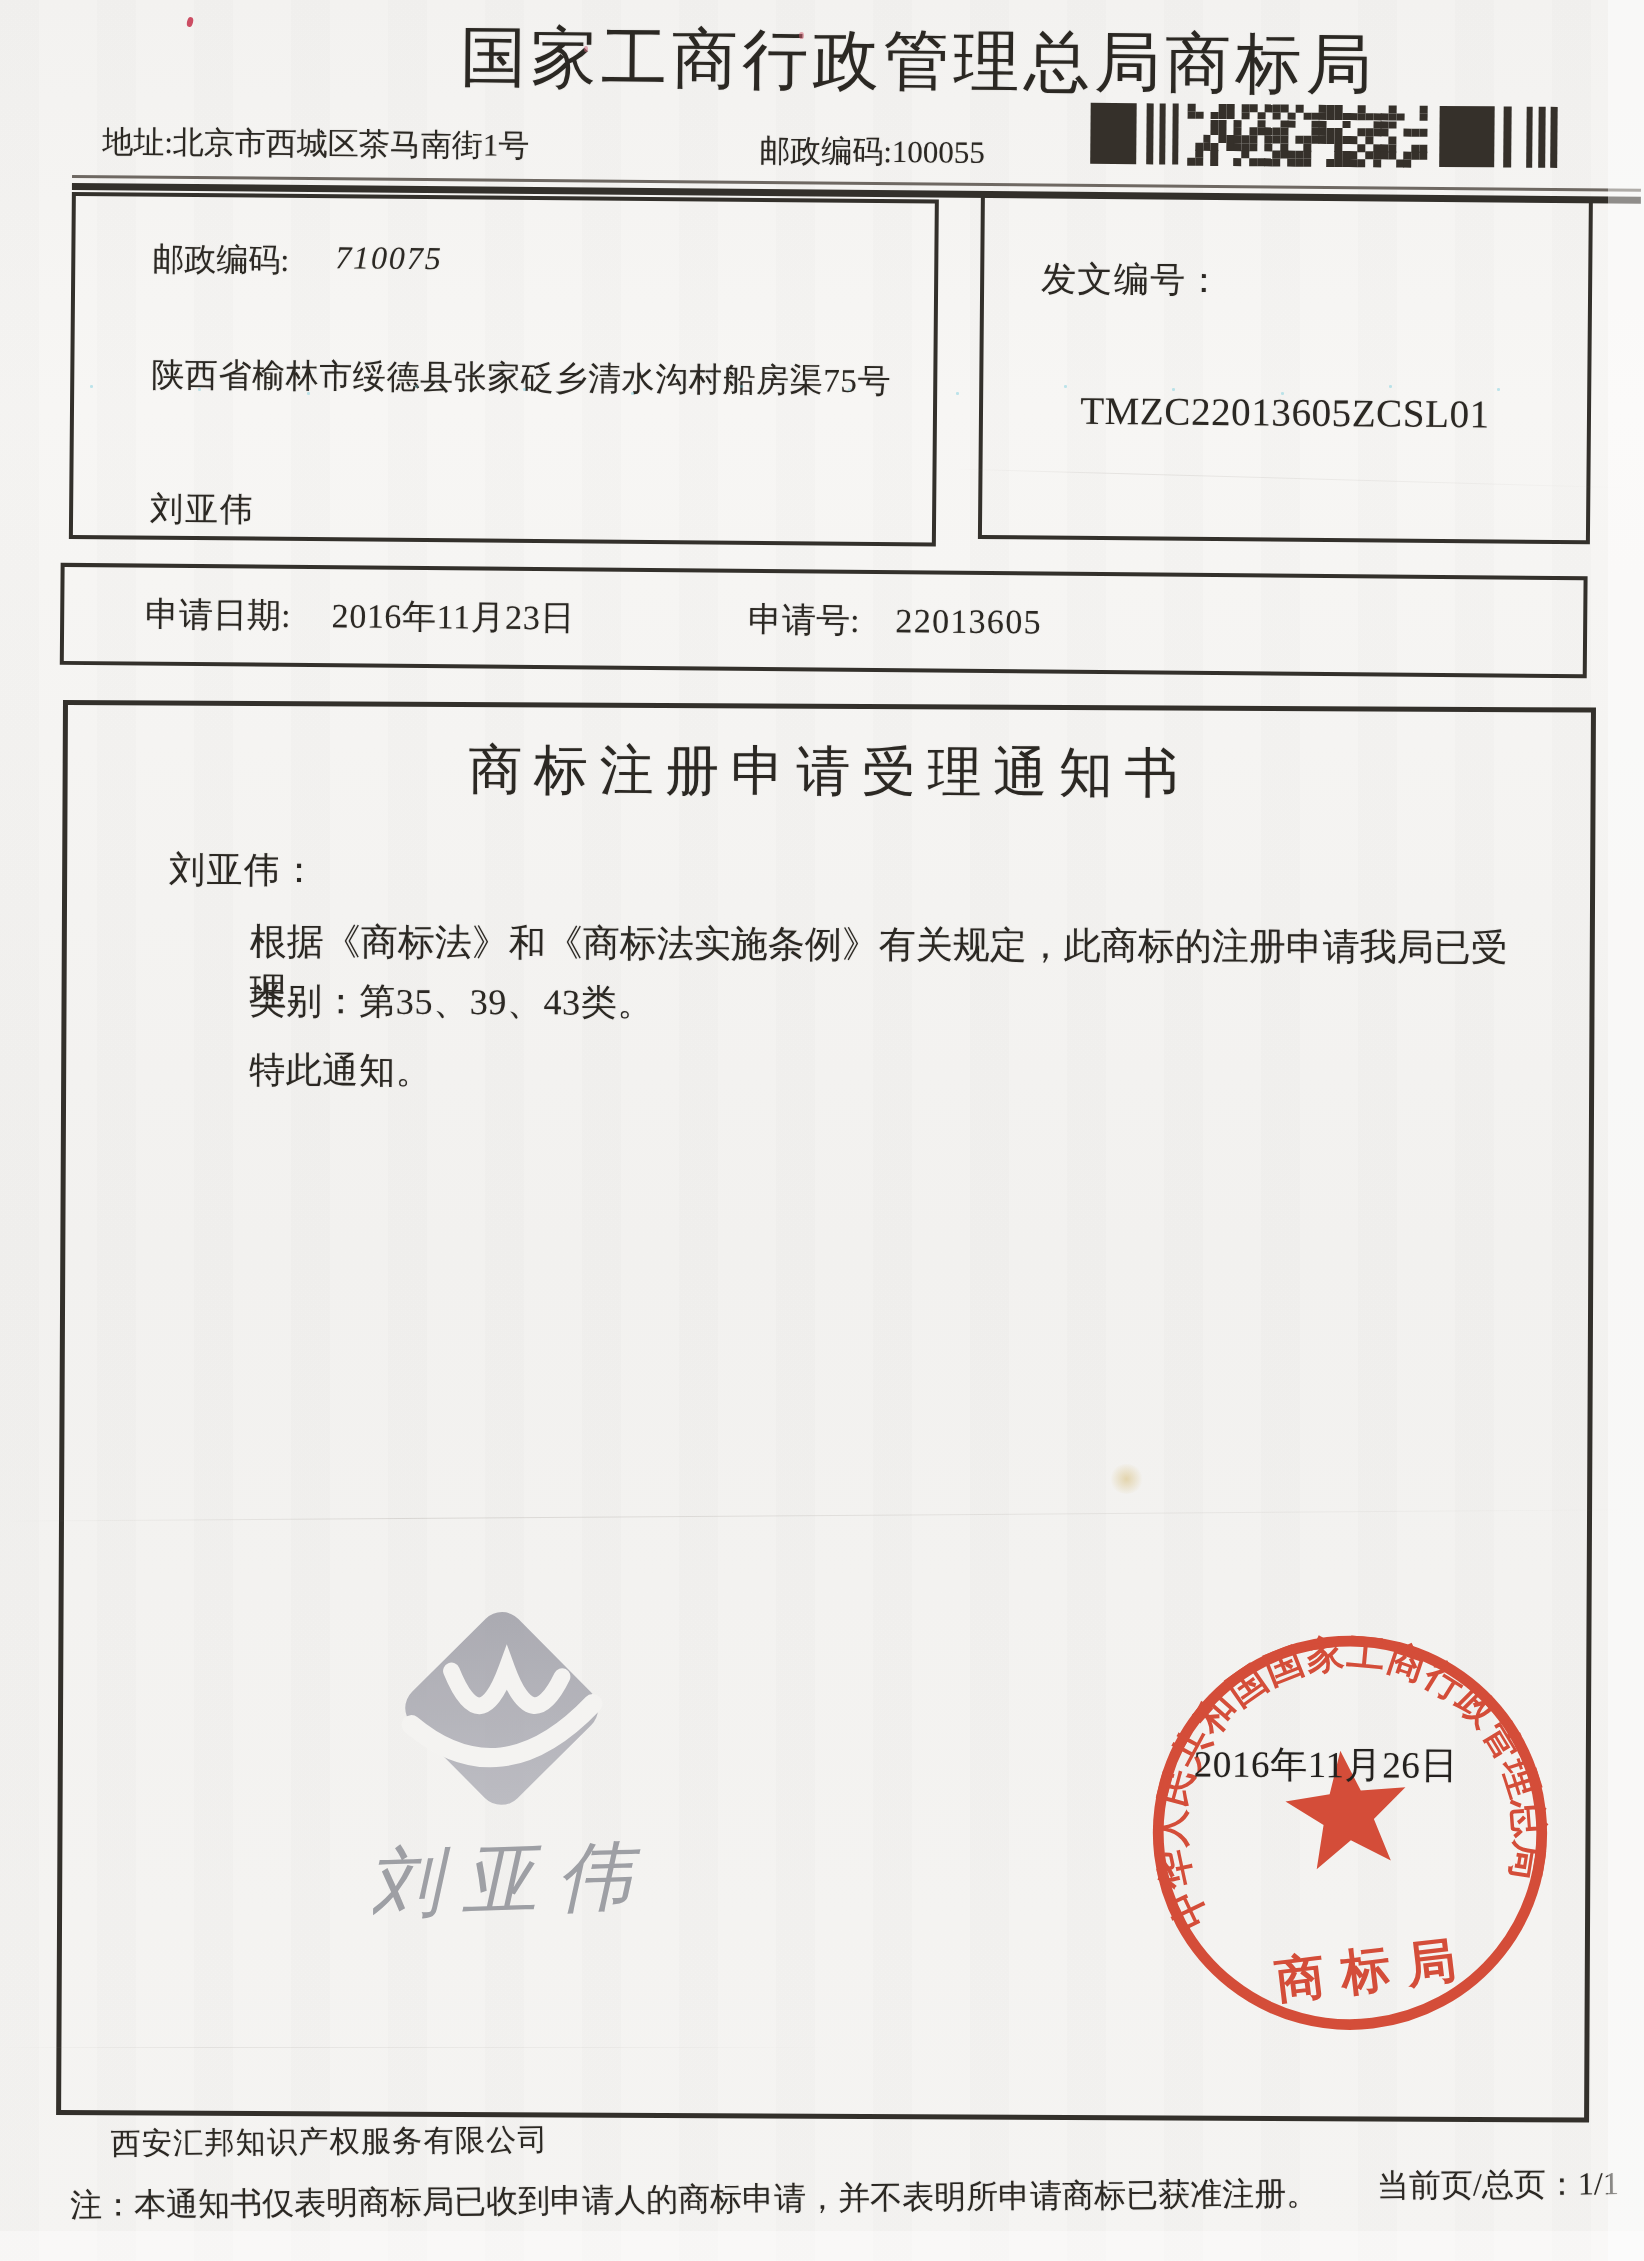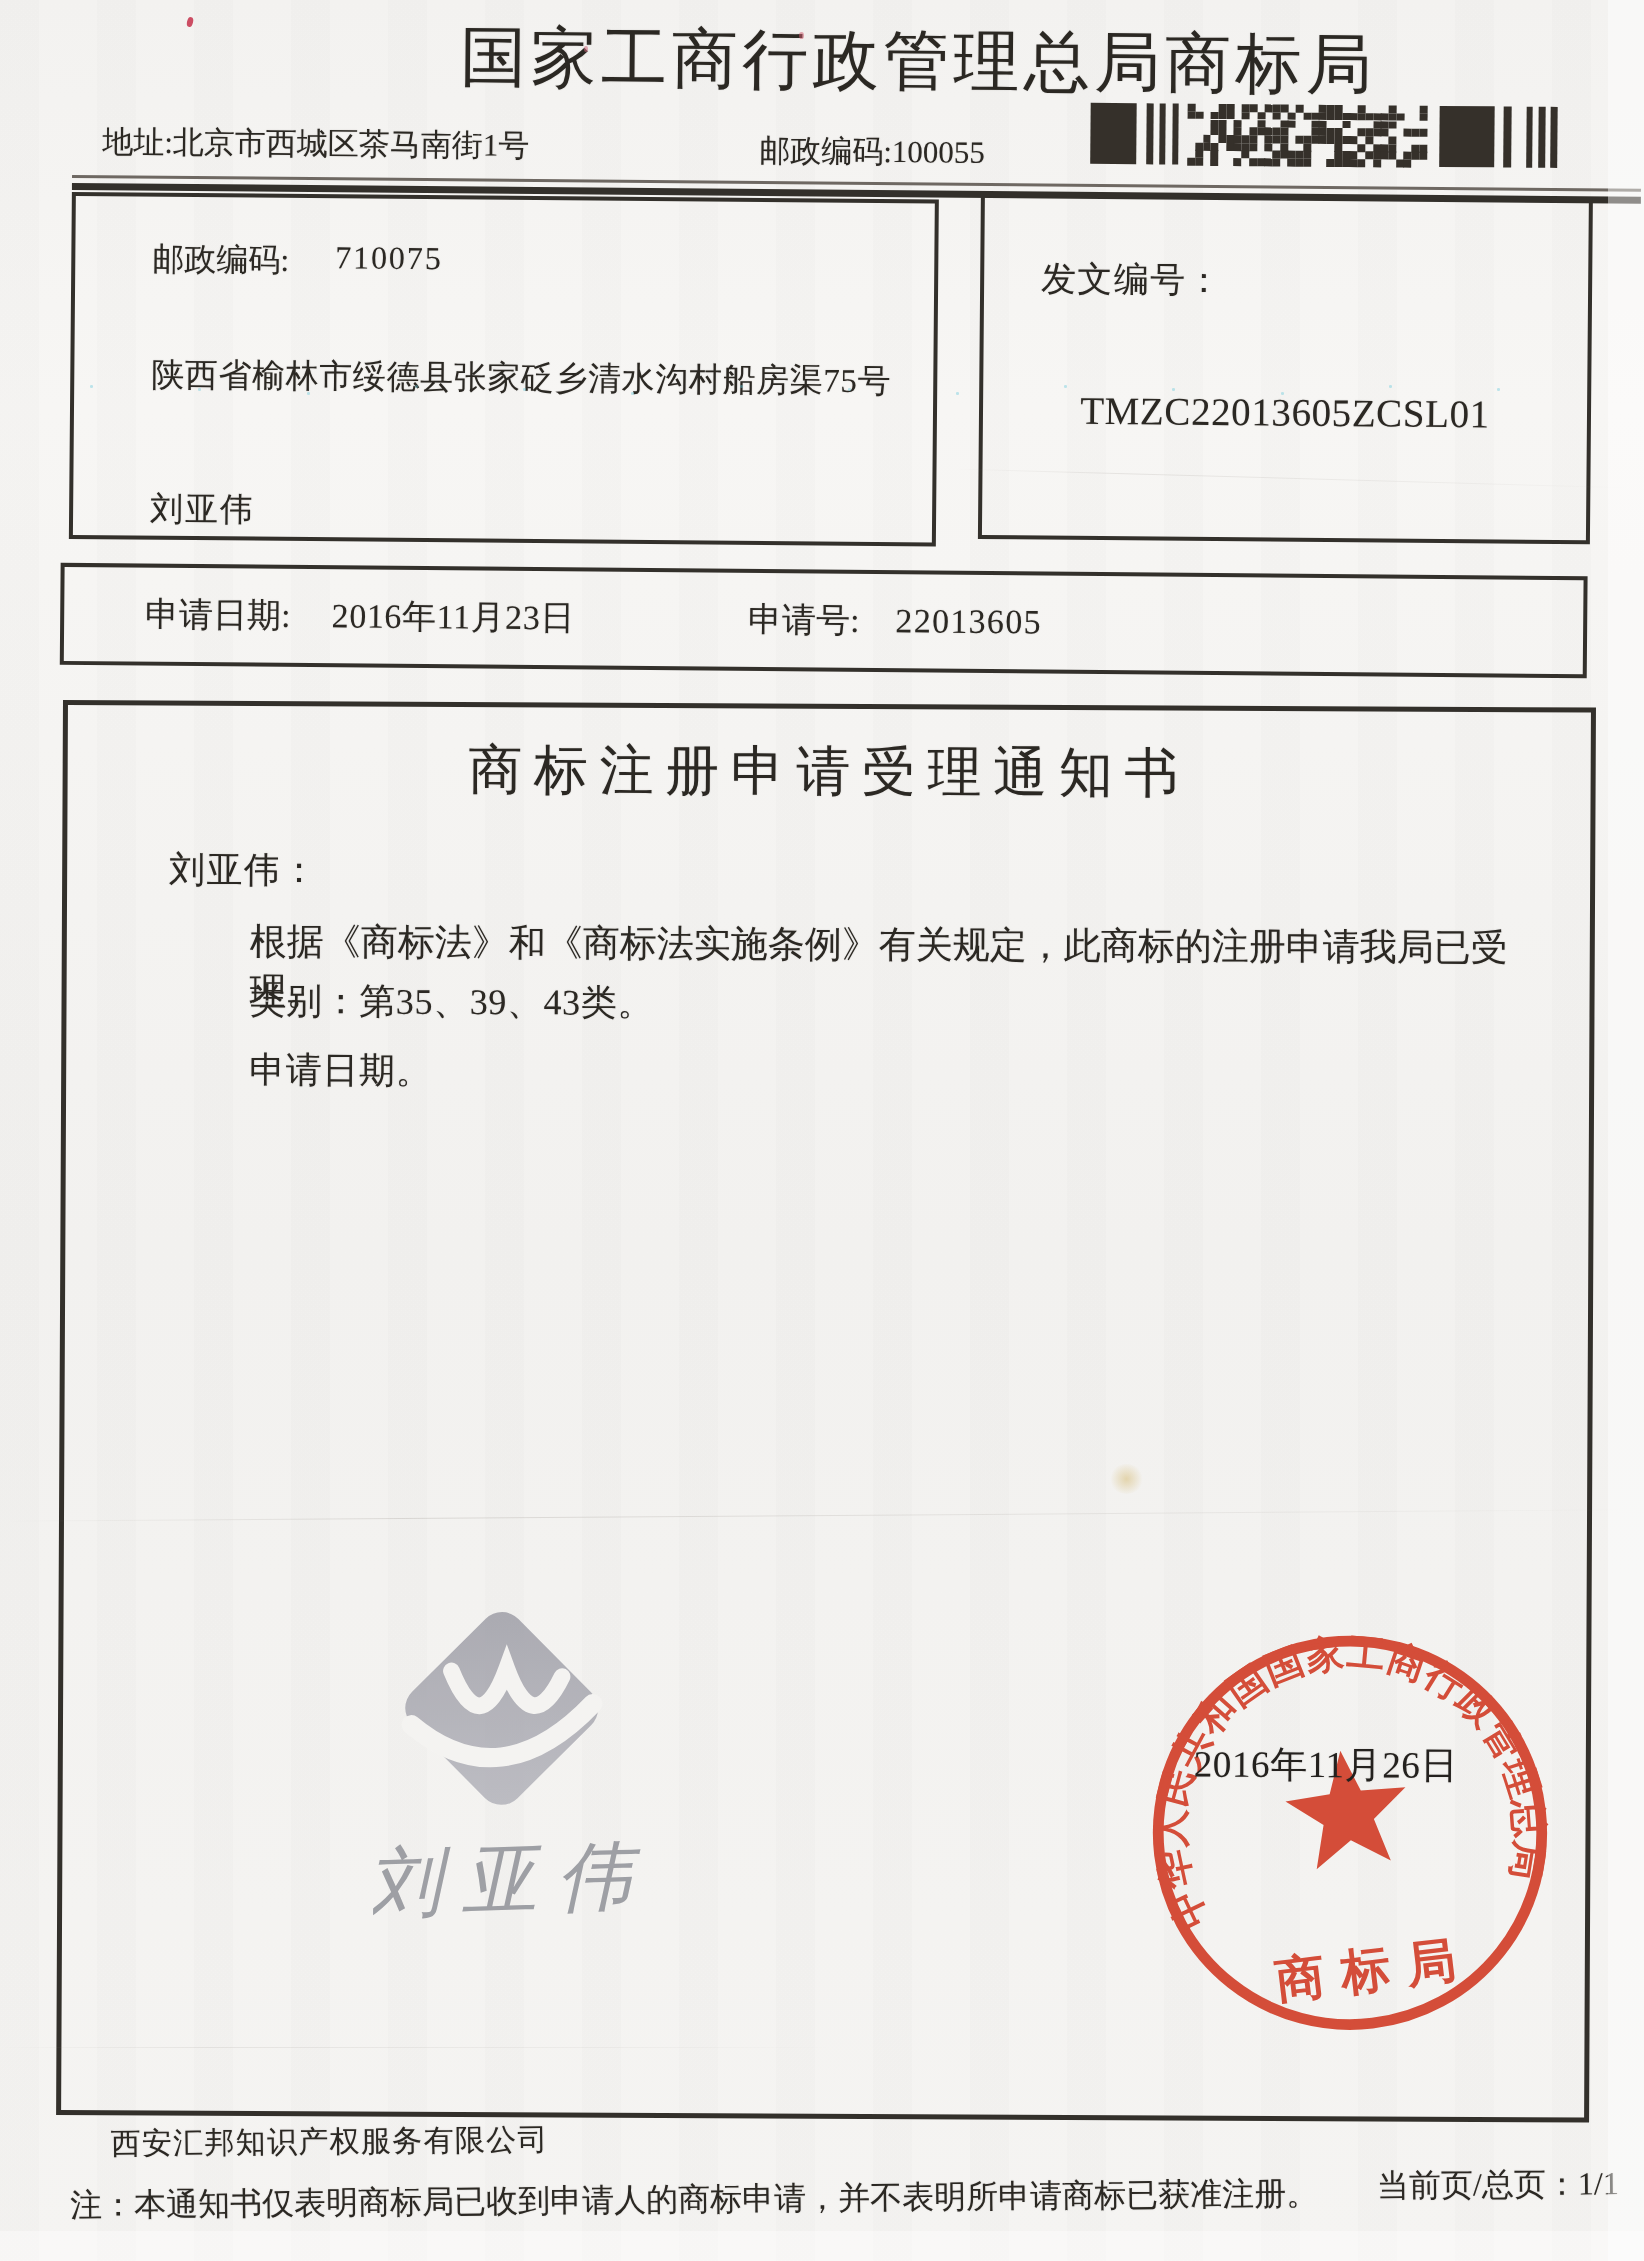--- a/index.html
+++ b/index.html
@@ -26,21 +26,21 @@
   .doc-title{left:459px;top:9px;font-size:66px;letter-spacing:4.5px;font-weight:400;}
   .hdr-addr{left:102px;top:121px;font-size:31px;}
   .hdr-postal{left:759px;top:124px;font-size:31px;}
   .barcode{left:1090px;top:94px;height:62px;display:flex;align-items:flex-start;}
   .rule-thin{left:72px;top:175px;width:1569px;height:2.6px;background:#6e6862;}
   .rule-thick{left:72px;top:183px;width:1569px;height:7px;background:var(--box-border);}
 
   .box{border:4.5px solid var(--box-border);}
   .recipient-box{left:72px;top:192px;width:867px;height:347px;}
   .rb-postal{left:77px;top:41px;font-size:32px;display:flex;}
-  .rb-postal .val{margin-left:46px;letter-spacing:1.9px;}
+  .rb-postal .val{margin-left:46px;letter-spacing:1.9px;font-style:italic;}
   .rb-address{left:77px;top:156px;font-size:33px;letter-spacing:0.6px;}
   .rb-name{left:77px;top:290px;font-size:33px;letter-spacing:1.9px;}
 
   .docnum-box{left:981px;top:184px;width:612px;height:347px;}
   .db-label{left:57px;top:59px;font-size:35px;letter-spacing:1.3px;}
   .db-value{left:0;top:191px;width:100%;text-align:center;font-size:39px;letter-spacing:0.6px;}
 
   .meta-box{left:64px;top:563px;width:1527px;height:102px;display:flex;align-items:center;font-size:34px;}
   .mb-date-label{margin-left:81px;}
   .mb-date-value{margin-left:41px;letter-spacing:0.6px;}
@@ -281,21 +281,21 @@
     <span class="mb-no-label soft">申请号:</span>
     <span class="mb-no-value soft">22013605</span>
   </div>
 </div>
 
 <div class="abs box notice-box">
   <div class="abs nb-title soft">商标注册申请受理通知书</div>
   <div class="abs nb-salutation soft">刘亚伟：</div>
   <div class="abs nb-body soft">根据《商标法》和《商标法实施条例》有关规定，此商标的注册申请我局已受理。</div>
   <div class="abs nb-category soft">类别：第35、39、43类。</div>
-  <div class="abs nb-closing soft">申请日期。</div>
+  <div class="abs nb-closing soft">特此通知。</div>
 
   <svg class="abs watermark" viewBox="0 0 440 600">
     <defs>
       <linearGradient id="wmg" x1="0" y1="0" x2="1" y2="1">
         <stop offset="0" stop-color="#9b9ba4"></stop>
           <stop offset="1" stop-color="#b2b2ba"></stop>
       </linearGradient>
     </defs>
     <g>
       <rect x="82" y="50" width="233" height="233" rx="36" fill="url(#wmg)" transform="rotate(45 199 166)"></rect>

